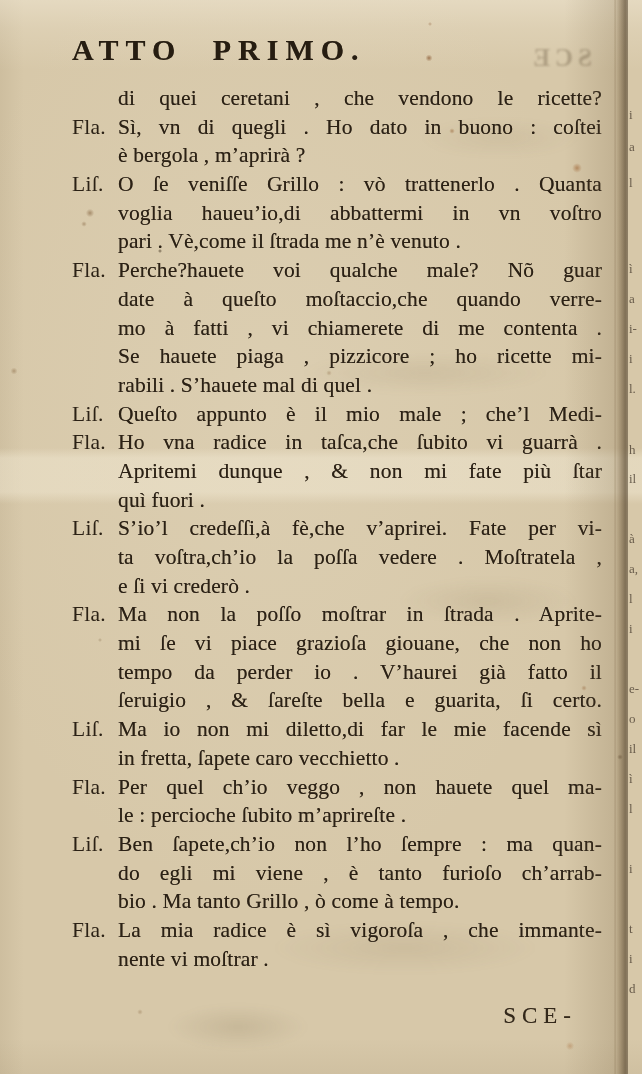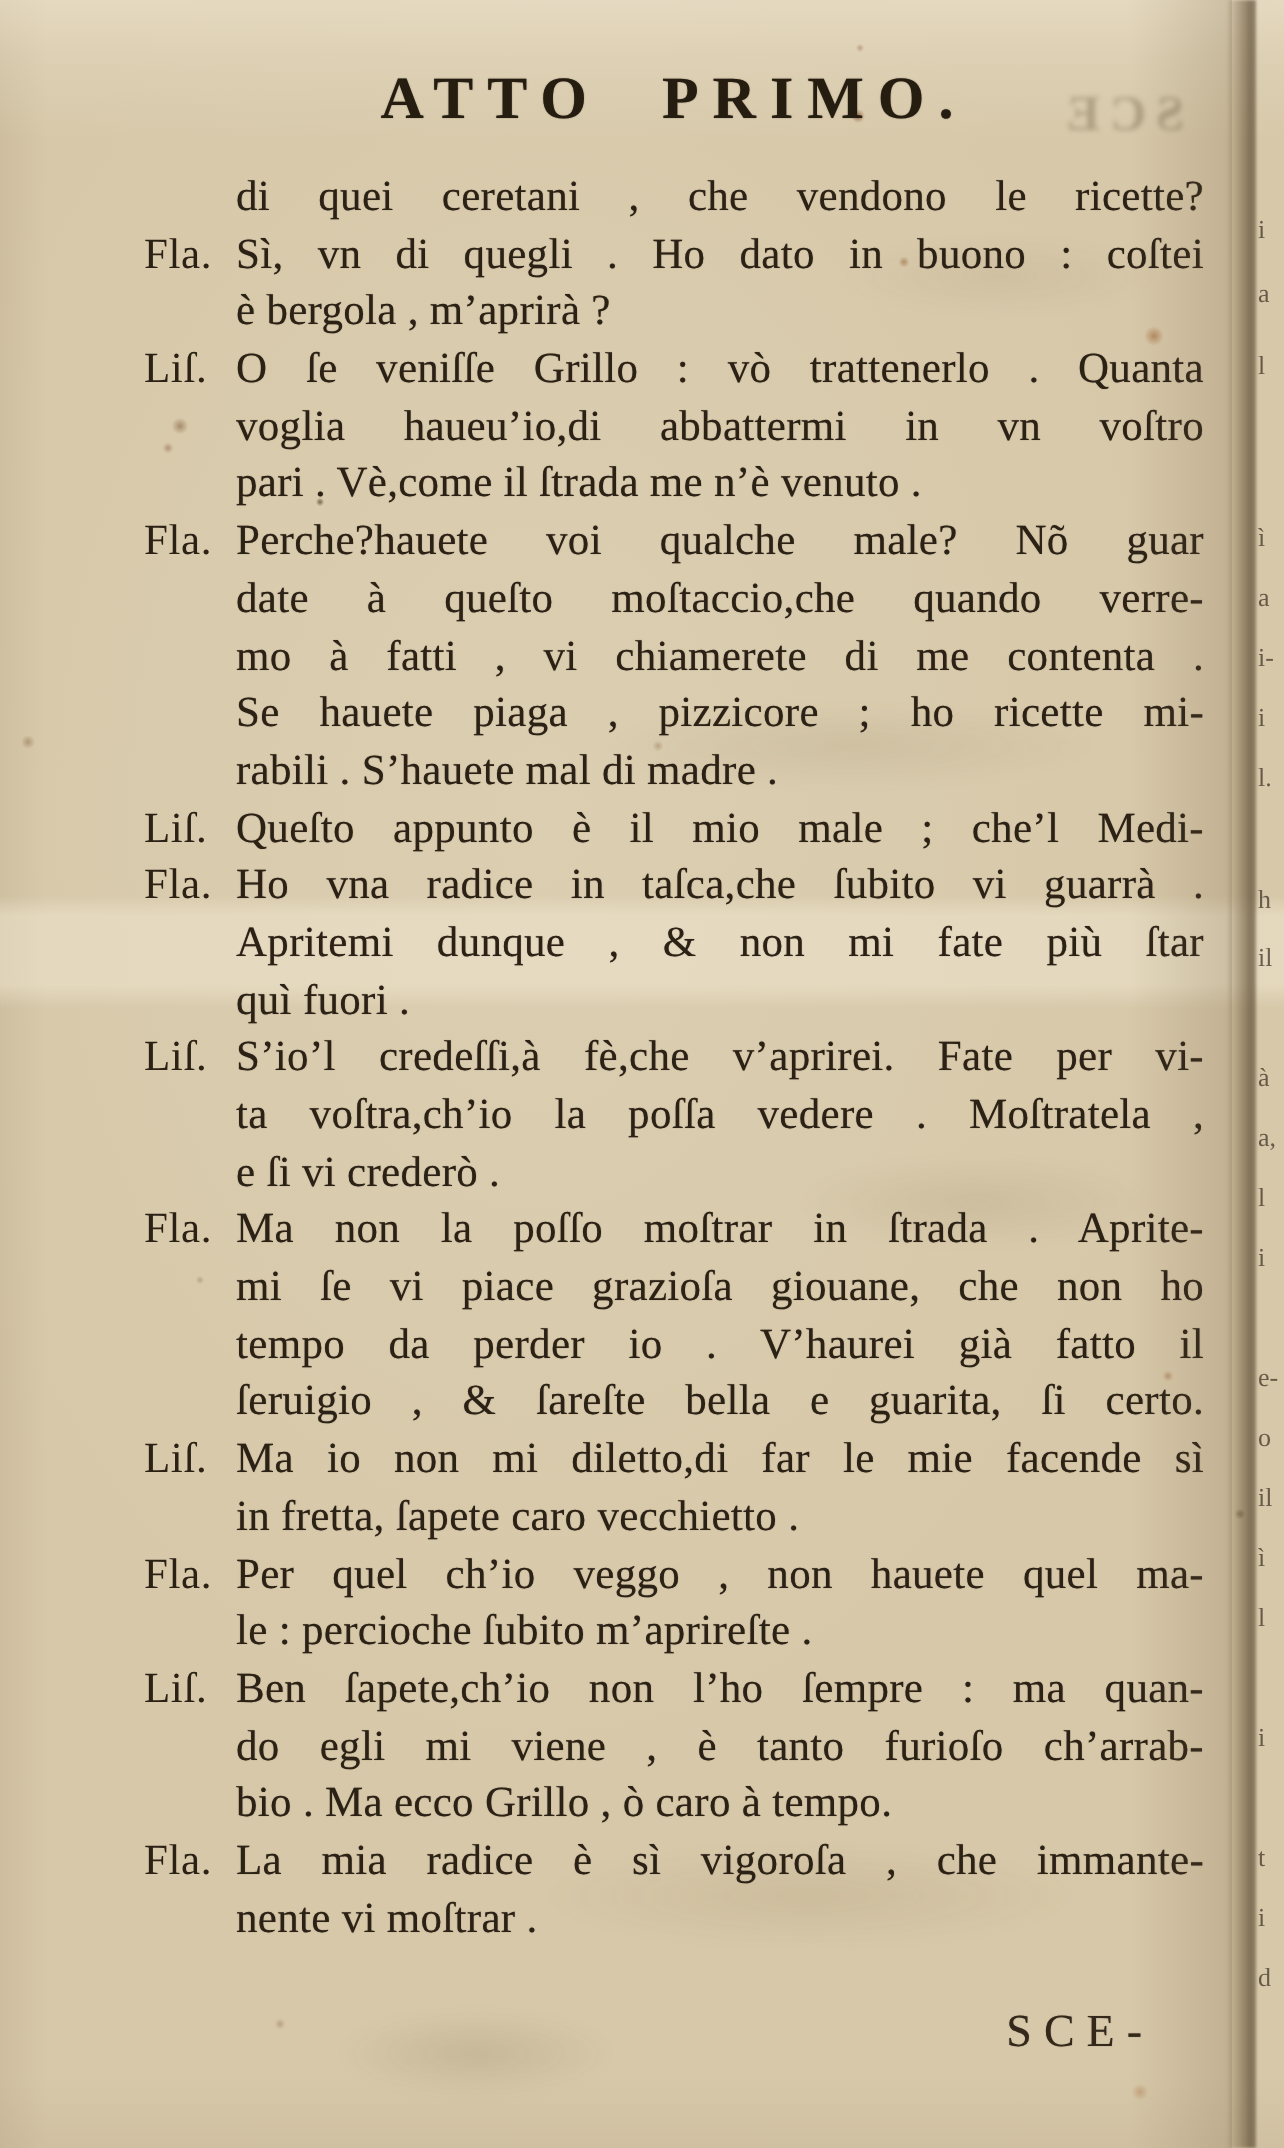--- a/index.html
+++ b/index.html
@@ -48,21 +48,21 @@
     letter-spacing:.3px;
   }
   .line{
     font-size:21.5px;line-height:28.7px;height:28.7px;
     white-space:nowrap;overflow:hidden;letter-spacing:.15px;
     text-shadow:0 0 .5px rgba(43,33,21,.55);
   }
   .line.jl{text-align:justify;text-align-last:justify;}
   #title{
     position:absolute;left:72px;top:33px;width:530px;margin:0;
-    text-align:center;font-size:30px;font-weight:700;color:#261d11;
+    font-size:30px;font-weight:700;color:#261d11;
     letter-spacing:7px;word-spacing:16px;
     text-shadow:0 0 .6px rgba(38,29,17,.6);
   }
   #catchword{
     position:absolute;left:72px;top:1003px;width:505px;
     text-align:right;font-size:23px;color:#33281a;
     letter-spacing:6px;text-shadow:0 0 .5px rgba(43,33,21,.5);
   }
   
   #showthrough{
@@ -126,21 +126,21 @@
         <div class="line jl">O ſe veniſſe Grillo : vò trattenerlo .  Quanta</div>
         <div class="line jl">voglia haueu’io,di abbattermi in vn voſtro</div>
         <div class="line">pari .  Vè,come il ſtrada me n’è venuto .</div>
       </div>
       <div class="para">
         <span class="speaker">Fla.</span>
         <div class="line jl">Perche?hauete voi qualche male?  Nõ guar</div>
         <div class="line jl">date à queſto moſtaccio,che quando verre-</div>
         <div class="line jl">mo à fatti , vi chiamerete di me contenta .</div>
         <div class="line jl">Se hauete piaga , pizzicore ; ho ricette mi-</div>
-        <div class="line">rabili .  S’hauete mal di madre .</div>
+        <div class="line">rabili .  S’hauete mal di quel .</div>
       </div>
       <div class="para">
         <span class="speaker">Liſ.</span>
         <div class="line jl">Queſto appunto è il mio male ; che’l Medi-</div>
       </div>
       <div class="para">
         <span class="speaker">Fla.</span>
         <div class="line jl">Ho vna radice in taſca,che ſubito vi guarrà .</div>
         <div class="line jl">Apritemi dunque , &amp; non mi fate più ſtar</div>
         <div class="line">quì fuori .</div>
@@ -165,21 +165,21 @@
       </div>
       <div class="para">
         <span class="speaker">Fla.</span>
         <div class="line jl">Per quel ch’io veggo , non hauete quel ma-</div>
         <div class="line">le : percioche ſubito m’aprireſte .</div>
       </div>
       <div class="para">
         <span class="speaker">Liſ.</span>
         <div class="line jl">Ben ſapete,ch’io non l’ho ſempre : ma quan-</div>
         <div class="line jl">do egli mi viene , è tanto furioſo ch’arrab-</div>
-        <div class="line">bio .  Ma ecco Grillo , ò caro à tempo.</div>
+        <div class="line">bio .  Ma tanto Grillo , ò come à tempo.</div>
       </div>
       <div class="para">
         <span class="speaker">Fla.</span>
         <div class="line jl">La mia radice è sì vigoroſa , che immante-</div>
         <div class="line">nente vi moſtrar .</div>
       </div>
     </div>
 
   <div id="catchword">SCE-</div>
 

